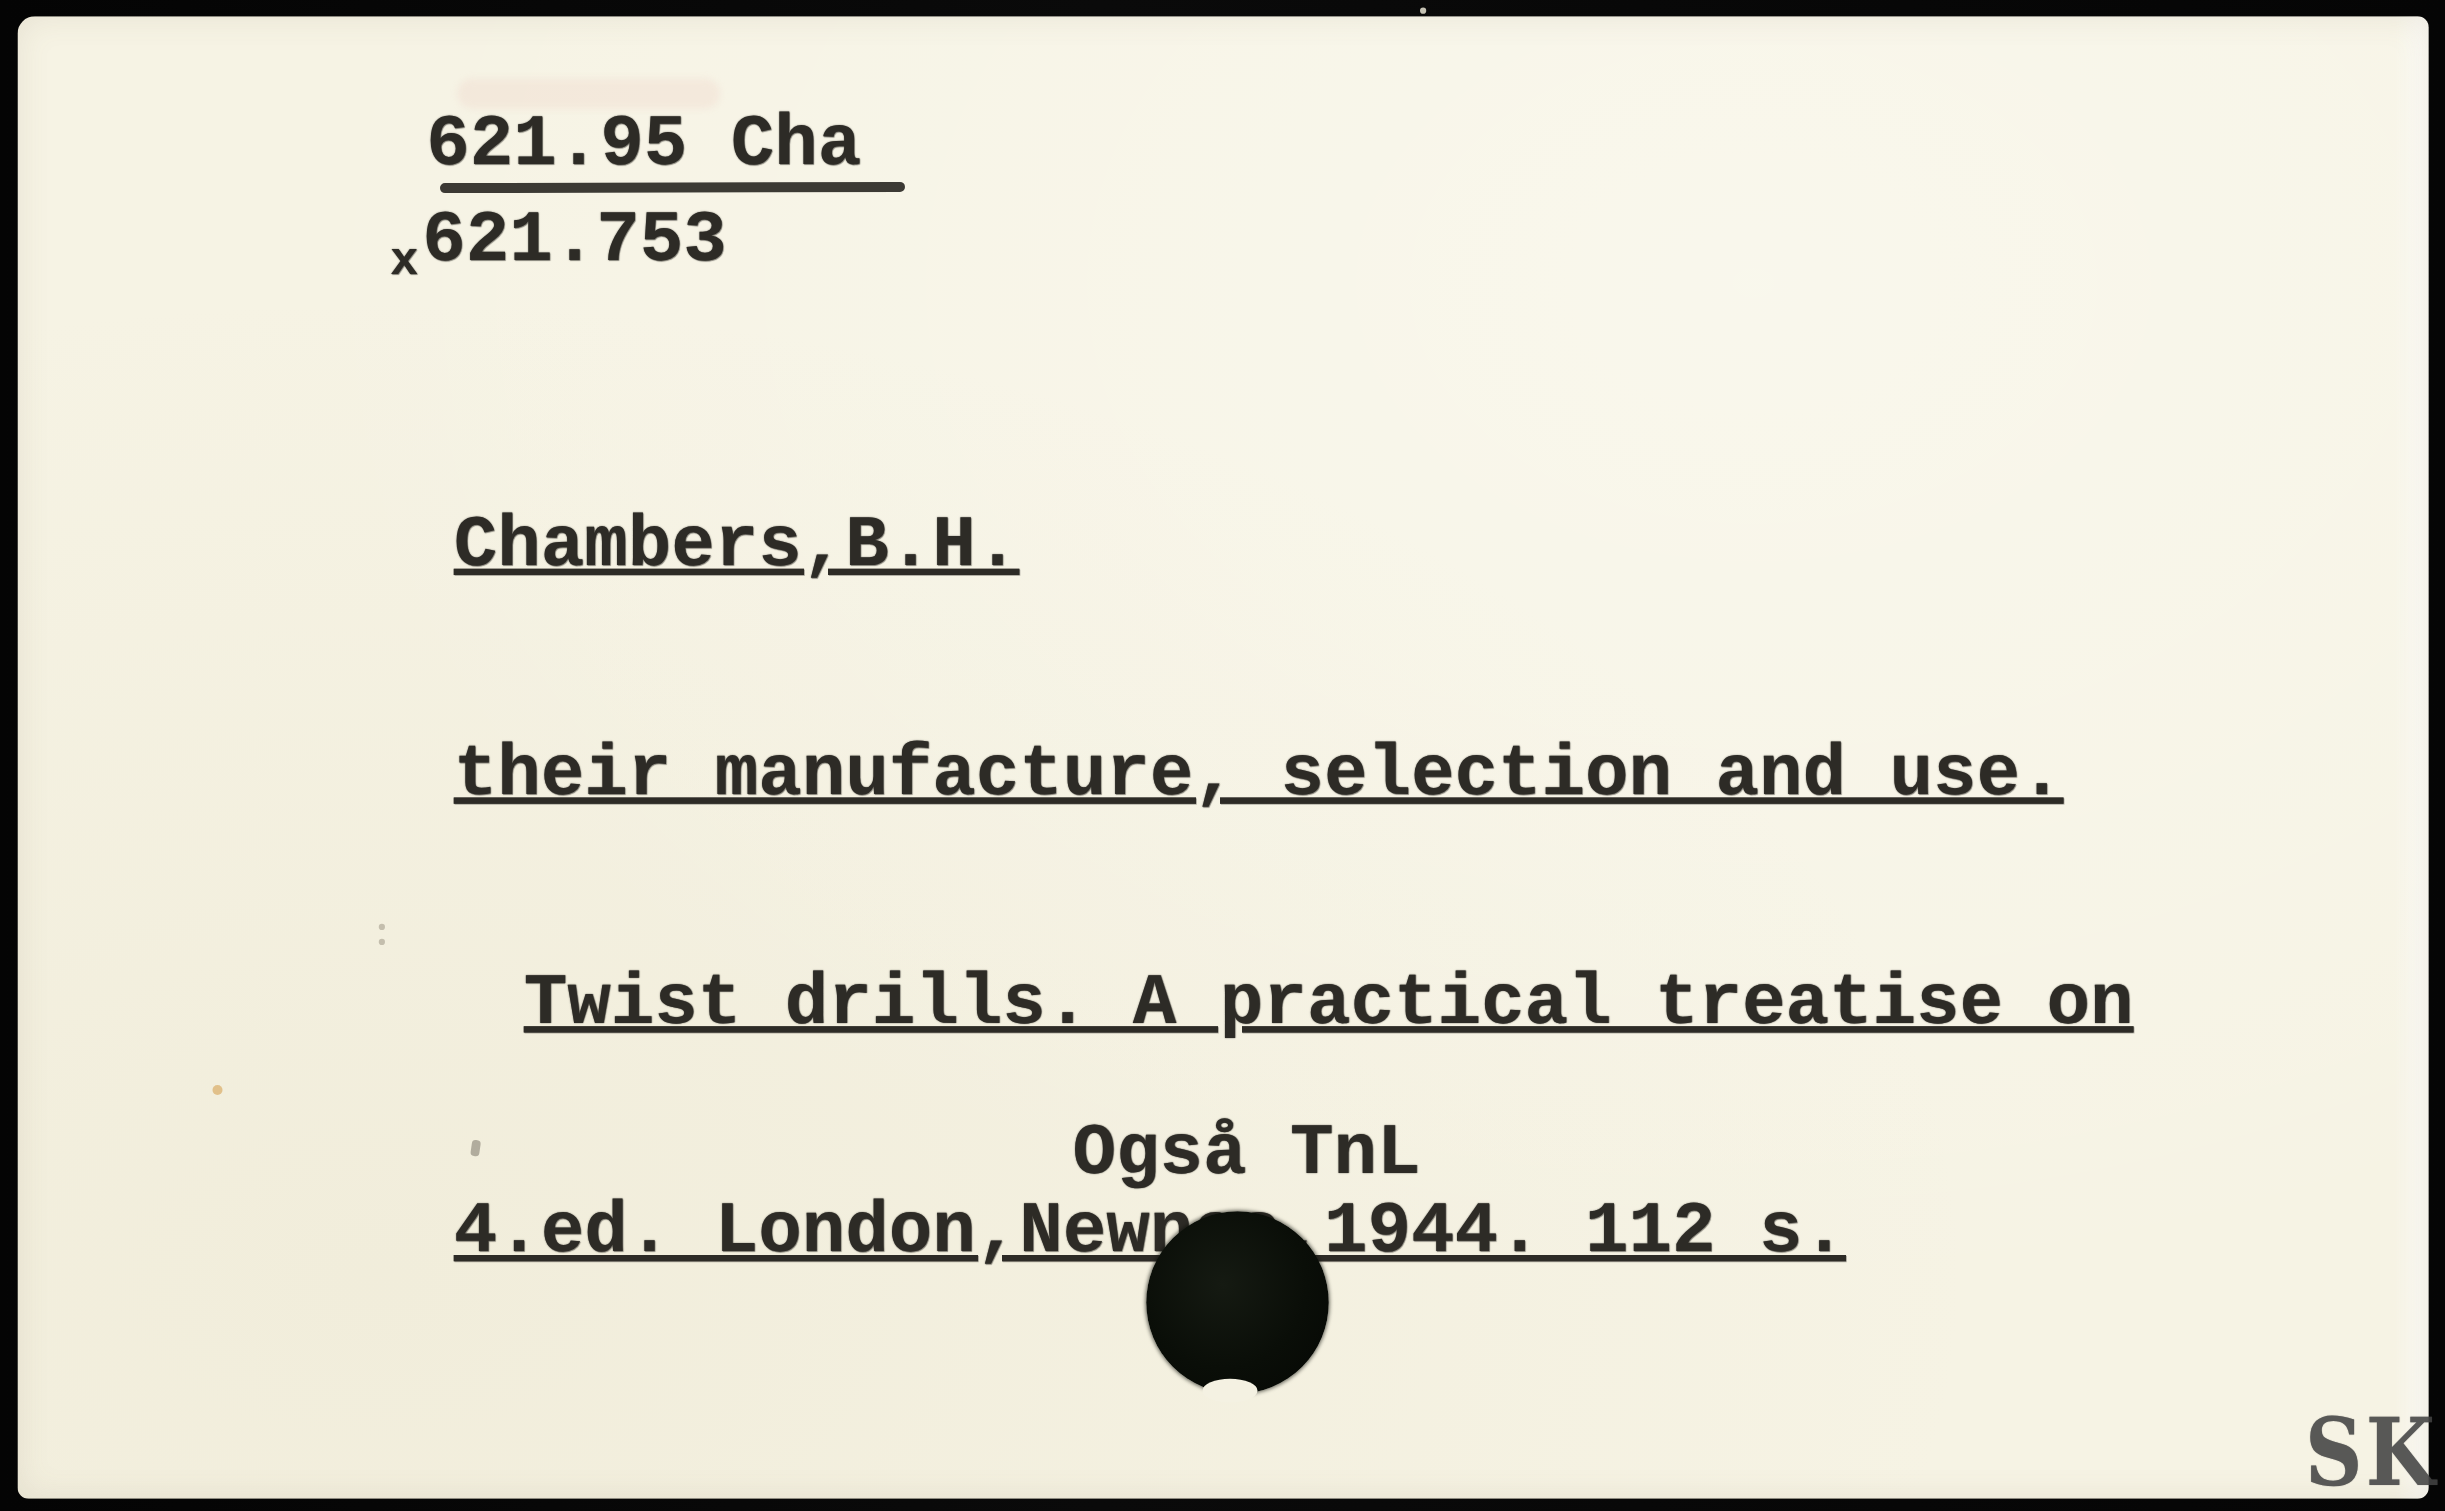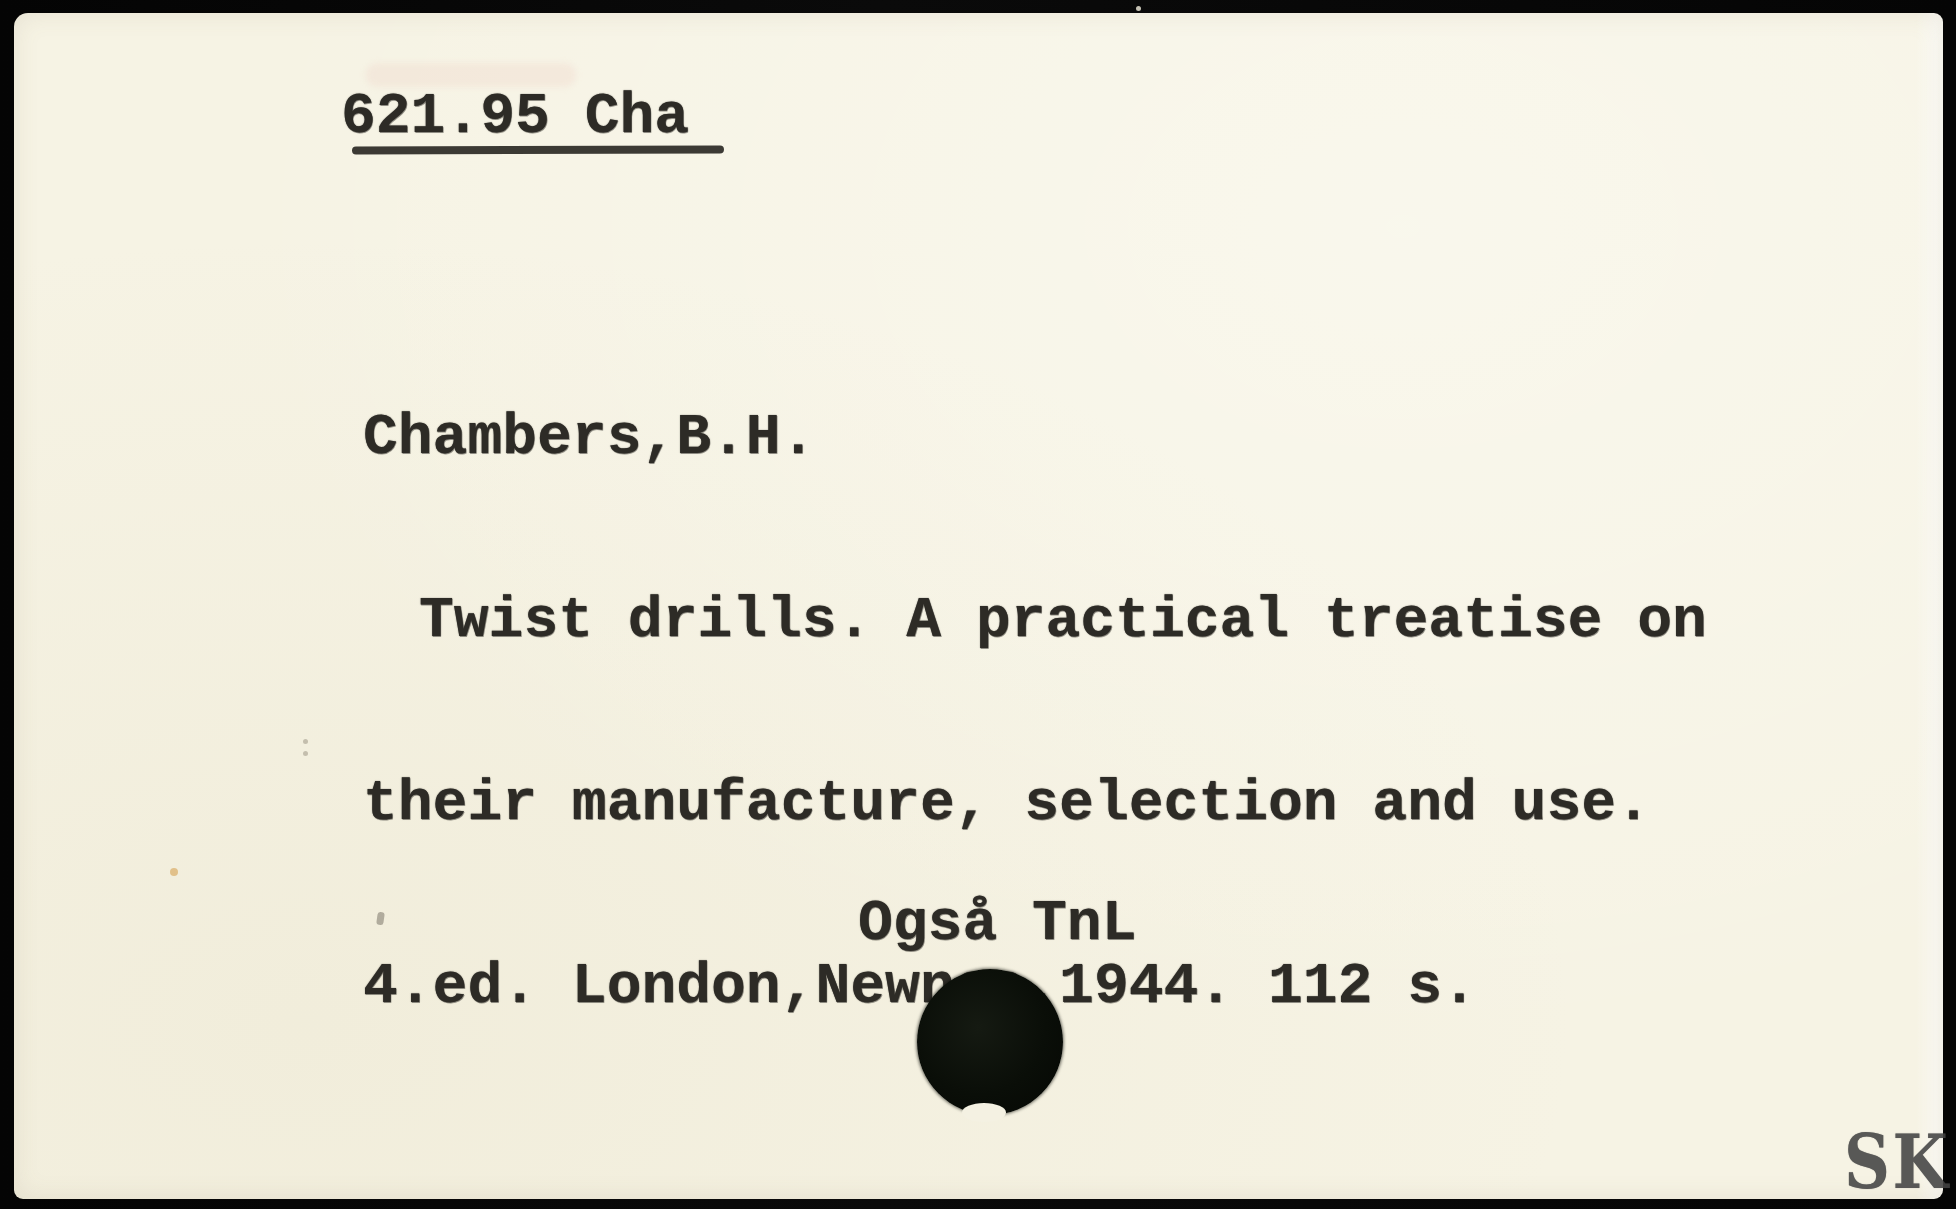--- a/index.html
+++ b/index.html
@@ -56,20 +56,21 @@
     font-size: 38px;
     display: inline-block;
     transform: translateY(11px);
     margin-right: 3px;
   }
   .entry-block { left: 349px; top: 275px; }
   .entry-block .line {
     position: relative;
     height: 67px;
     line-height: 67px;
+    text-decoration: underline;
   }
   .entry-block .line.indent { padding-left: 56px; }
   .note-line { left: 844px; top: 882px; text-align: center; }
   
   .hole {
     position: absolute;
     left: 903px;
     top: 956px;
     width: 146px;
     height: 146px;
@@ -151,25 +152,26 @@
   <div class="speck-topdot"></div>
 
   <div class="card">
 
     <div class="smudge-pink"></div>
 
     <div class="ink call-number">621.95 Cha</div>
 
     <div class="call-underline"></div>
 
+    <div class="ink cross-ref"><span class="xmark">x</span><span>621.753</span></div>
 
     <div class="ink entry-block">
       <div class="line">Chambers,B.H.</div>
+      <div class="line">their manufacture, selection and use.</div>
       <div class="line indent">Twist drills. A practical treatise on</div>
-      <div class="line">their manufacture, selection and use.</div>
       <div class="line">4.ed. London,Newnes,1944. 112 s.</div>
     </div>
 
     <div class="ink note-line">Også TnL</div>
 
     <div class="hole"></div>
     <div class="hole-notch"></div>
 
     <div class="stamp">SK</div>
 

